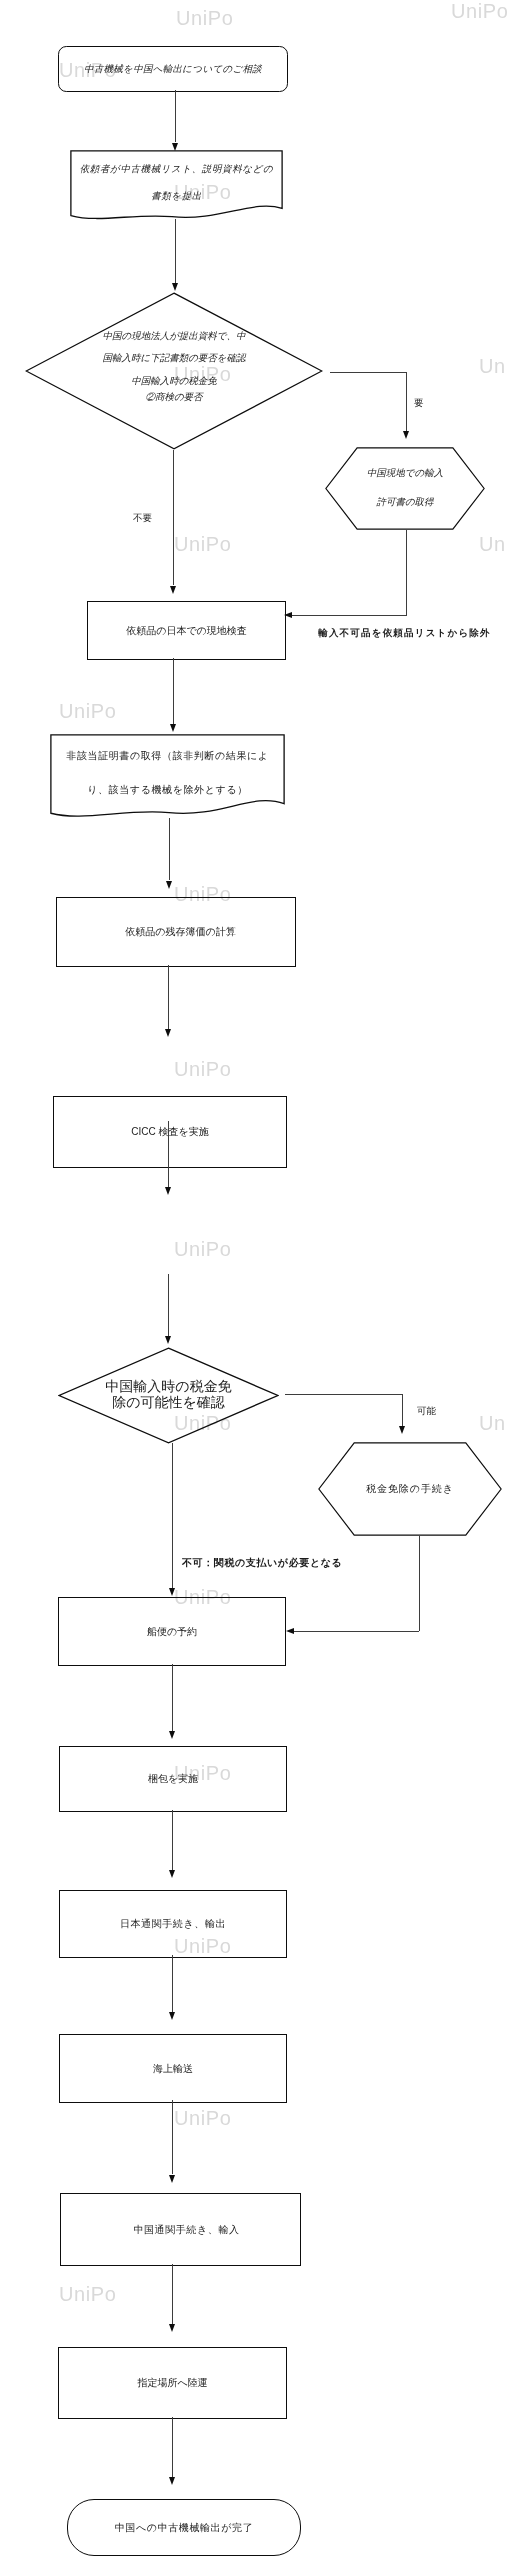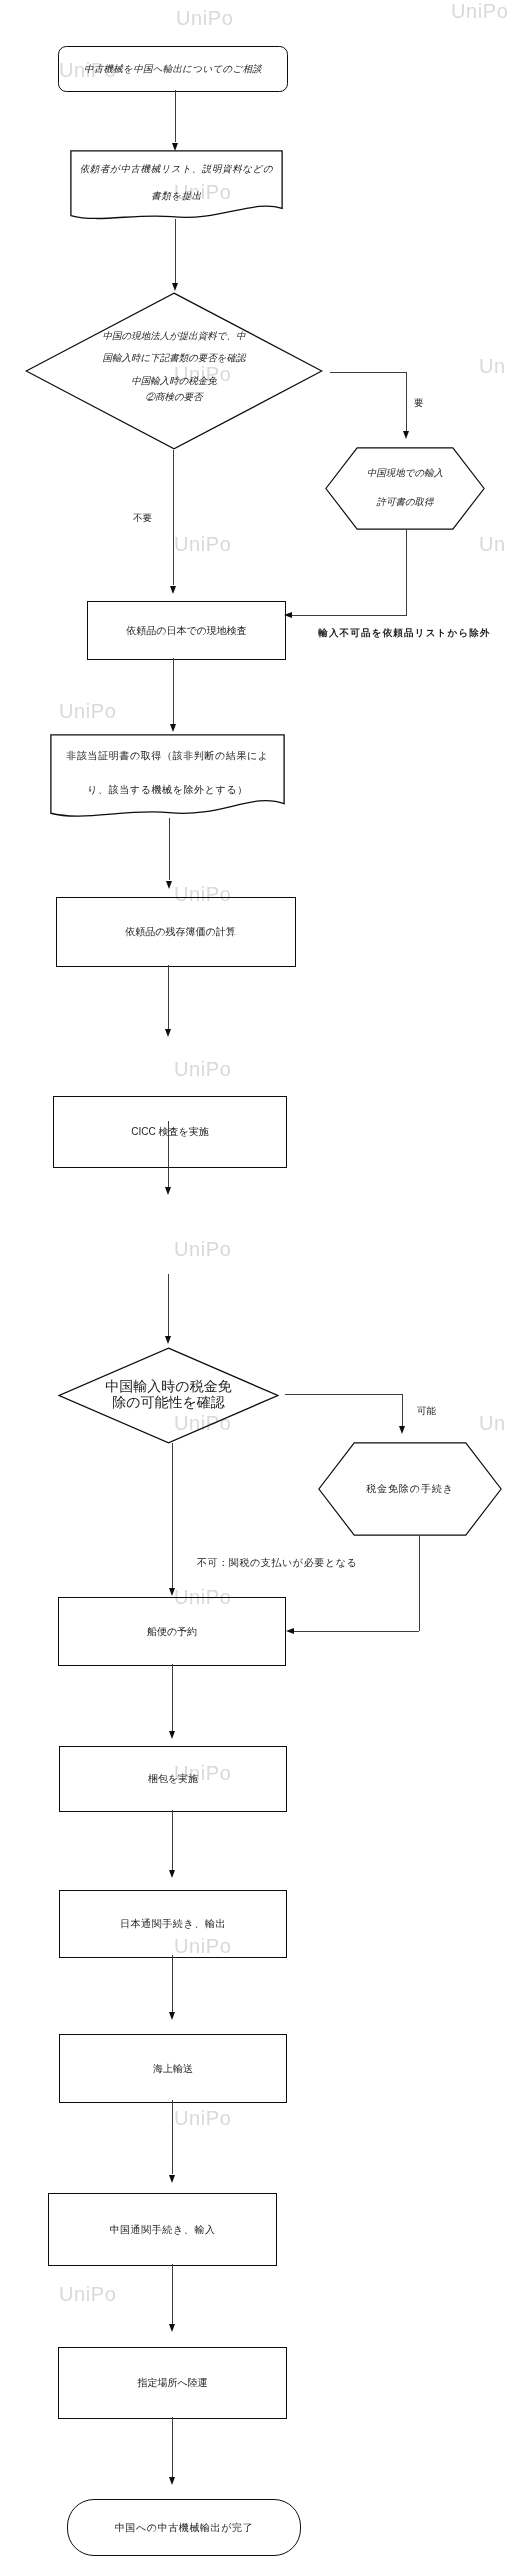--- a/index.html
+++ b/index.html
@@ -139,21 +139,21 @@
     </svg>
     <span class="txt">税金免除の手続き</span>
   </div>
 
   <div class="vline" style="left:419px;top:1536px;height:95px;"></div>
   <div class="hline" style="left:294px;top:1631px;width:125px;"></div>
   <div class="arrow-left" style="left:286px;top:1628px;"></div>
 
   <div class="vline" style="left:172px;top:1443px;height:145px;"></div>
   <div class="arrow-down" style="left:169px;top:1588px;"></div>
-  <div class="edge-label serif fs17 ls1" style="left:197px;top:1556px;">不可：関税の支払いが必要となる</div>
+  <div class="edge-label serif fs17 ls1" style="left:182px;top:1556px;font-weight:bold;">不可：関税の支払いが必要となる</div>
 
   <div class="node rect sans fs17" style="left:58px;top:1597px;width:226px;height:67px;">
     <span class="txt">船便の予約</span>
   </div>
 
   <div class="vline" style="left:172px;top:1664px;height:67px;"></div>
   <div class="arrow-down" style="left:169px;top:1731px;"></div>
 
   <div class="node rect sans fs17" style="left:59px;top:1746px;width:226px;height:64px;">
     <span class="txt">梱包を実施</span>
@@ -169,21 +169,21 @@
   <div class="vline" style="left:172px;top:1955px;height:57px;"></div>
   <div class="arrow-down" style="left:169px;top:2012px;"></div>
 
   <div class="node rect sans fs17" style="left:59px;top:2034px;width:226px;height:67px;">
     <span class="txt">海上輸送</span>
   </div>
 
   <div class="vline" style="left:172px;top:2100px;height:74px;"></div>
   <div class="arrow-down" style="left:169px;top:2175px;"></div>
 
-  <div class="node rect sans fs17 ls1" style="left:48px;top:2193px;width:227px;height:71px;">
+  <div class="node rect sans fs17 ls1" style="left:60px;top:2193px;width:227px;height:71px;padding-left:12px;">
     <span class="txt">中国通関手続き、輸入</span>
   </div>
 
   <div class="vline" style="left:172px;top:2264px;height:60px;"></div>
   <div class="arrow-down" style="left:169px;top:2324px;"></div>
 
   <div class="node rect sans fs17" style="left:58px;top:2347px;width:227px;height:70px;">
     <span class="txt">指定場所へ陸運</span>
   </div>
 

